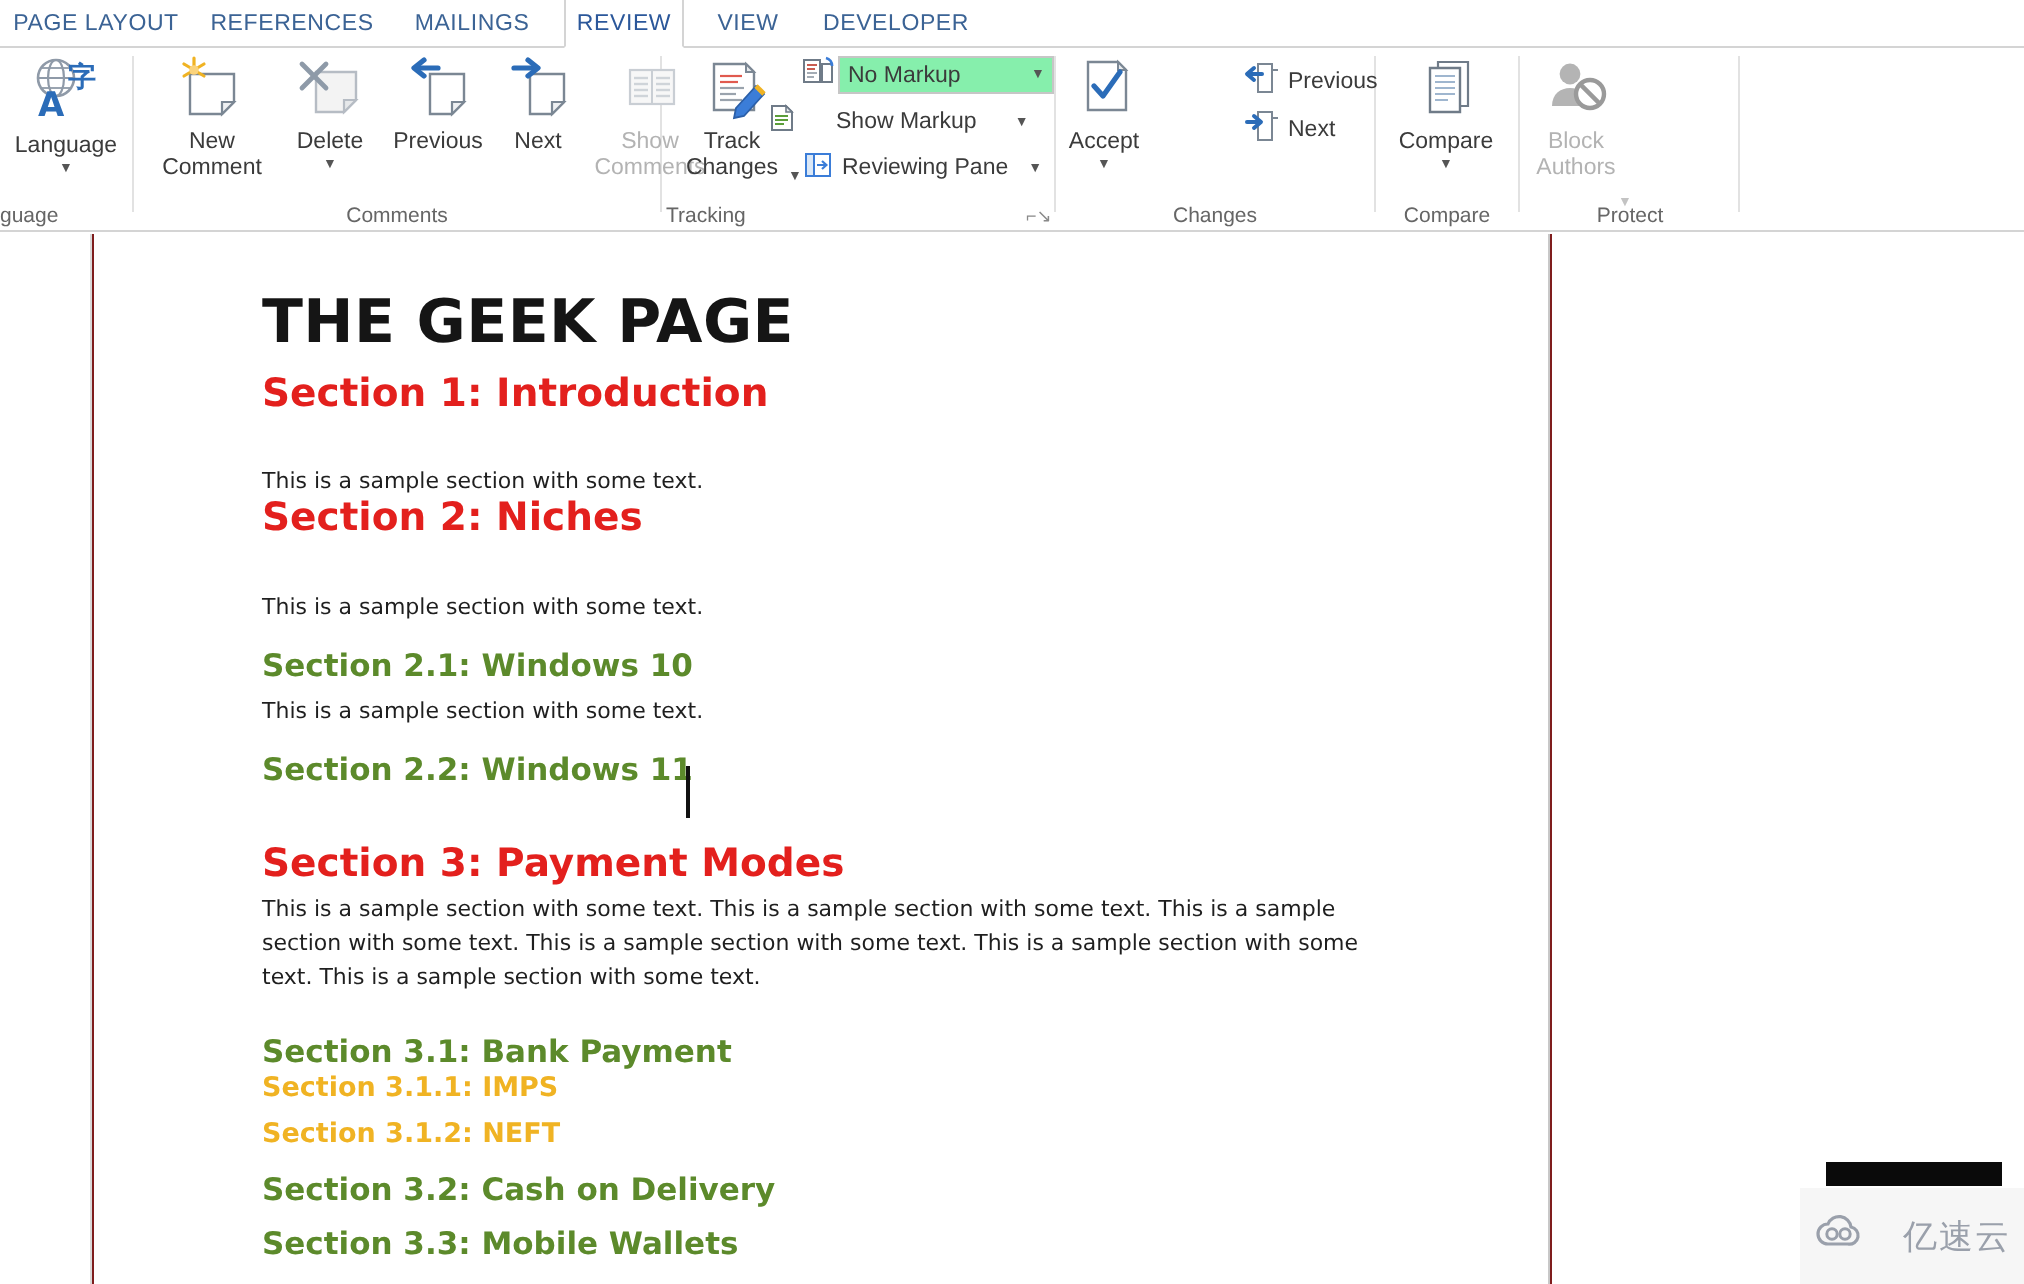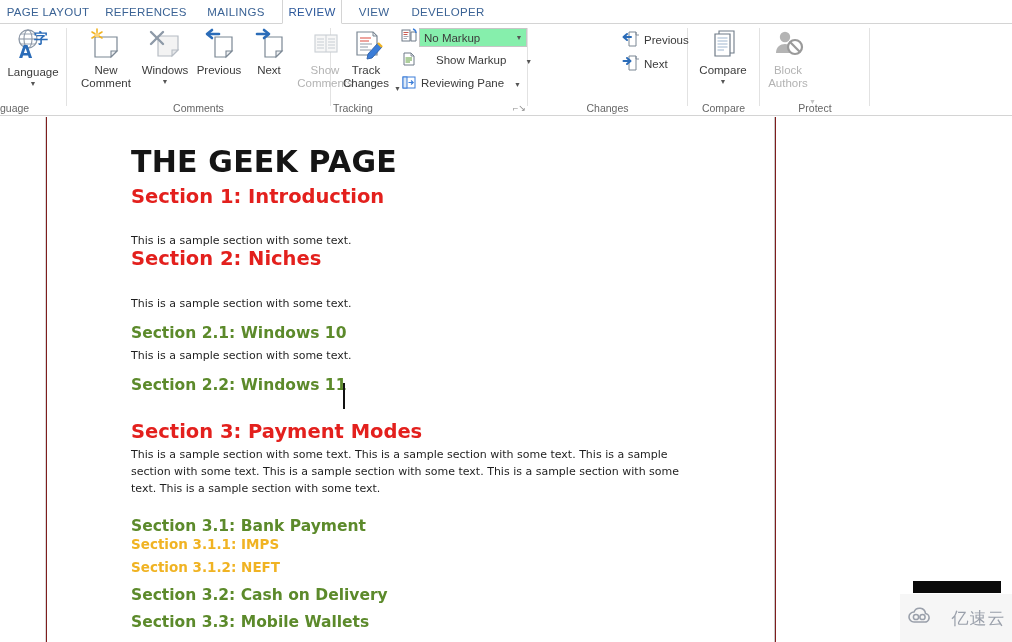--- a/index.html
+++ b/index.html
@@ -221,21 +221,21 @@
         <span class="ico">
           <svg width="40" height="32" viewBox="0 0 40 32">
             <path d="M13 8 H33 V22 L27 28 H13 Z" fill="#f3f3f3" stroke="#b6bcc4" stroke-width="1.2"></path>
             <path d="M33 22 L27 22 L27 28 Z" fill="#e6e8ea" stroke="#b6bcc4" stroke-width="1.1"></path>
             <g stroke="#8e9aa8" stroke-width="2.4" stroke-linecap="round">
               <line x1="6" y1="4" x2="18" y2="16"></line>
               <line x1="18" y1="4" x2="6" y2="16"></line>
             </g>
           </svg>
         </span>
-        <span class="lbl">Windows</span>
+        <span class="lbl">Delete</span>
         <span class="caret">▼</span>
       </div>
 
       <div class="bigbtn" style="left:124px; top:4px; width:56px;">
         <span class="ico">
           <svg width="40" height="32" viewBox="0 0 40 32">
             <path d="M16 9 H33 V23 L27 29 H16 Z" fill="#fff" stroke="#7b8794" stroke-width="1.2"></path>
             <path d="M33 23 L27 23 L27 29 Z" fill="#eef0f2" stroke="#7b8794" stroke-width="1.1"></path>
             <g fill="none" stroke="#2b6cb8" stroke-width="2.6" stroke-linecap="round" stroke-linejoin="round">
               <path d="M20 6 H9"></path>
@@ -324,21 +324,21 @@
             </g>
           <path d="M10 4 h5 v9 h-5 z" fill="#fff" stroke="#6f7b88" stroke-width="1"></path>
           <path d="M12 1 a4 4 0 0 1 3 4" fill="none" stroke="#3b7dd8" stroke-width="1.4"></path>
         </svg>
       </span>
       <div class="combo" style="left:88px; top:4px; width:108px;">
         <span class="cval">No Markup</span>
         <span class="cdrop">▼</span>
       </div>
 
-      <div class="rowbtn" style="left:70px; top:27px;gap:19px;">
+      <div class="rowbtn" style="left:52px; top:27px;gap:19px;">
         <span class="ico">
           <svg width="16" height="16" viewBox="0 0 16 16">
             <path d="M3 2 h7 l3 3 v9 H3 Z" fill="#fff" stroke="#6f7b88" stroke-width="1"></path>
             <path d="M10 2 v3 h3 Z" fill="#e7eaed" stroke="#6f7b88" stroke-width=".8"></path>
             <g stroke="#5c9e3a" stroke-width="1">
                 <line x1="4.5" y1="7" x2="11" y2="7"></line>
                 <line x1="4.5" y1="9" x2="11" y2="9"></line>
                 <line x1="4.5" y1="11" x2="9" y2="11"></line>
               </g>
           </svg>
@@ -358,20 +358,31 @@
         <span>Reviewing Pane</span>
         <span class="caret" style="margin-left:6px; margin-top:3px;">▼</span>
       </div>
 
       <div class="glabel" style="text-align:left; left:2px;">Tracking</div>
       <div class="dlglauncher" style="left:182px; bottom:3px;">⌐↘</div>
     </div>
 
     <div class="rgroup" style="left:528px; width:159px;">
 
+      <div class="bigbtn" style="left:0px; top:4px; width:48px;">
+        <span class="ico">
+          <svg width="34" height="32" viewBox="0 0 34 32">
+            <path d="M9 3 H24 L28 7 V27 H9 Z" fill="#fff" stroke="#7b8794" stroke-width="1.2"></path>
+            <path d="M24 3 V7 H28 Z" fill="#e7eaed" stroke="#7b8794" stroke-width="1"></path>
+            <path d="M12 15 L16.5 20 L25 8" fill="none" stroke="#2b6cb8" stroke-width="2.6" stroke-linecap="round" stroke-linejoin="round"></path>
+          </svg>
+        </span>
+        <span class="lbl">Accept</span>
+        <span class="caret">▼</span>
+      </div>
 
 
       <div class="rowbtn" style="left:94px; top:6px;">
         <span class="ico">
           <svg width="18" height="18" viewBox="0 0 18 18">
             <path d="M7 2 h7 v14 H7 Z" fill="#fff" stroke="#7b8794" stroke-width="1"></path>
             <path d="M14 2 v3 h3" fill="none" stroke="#7b8794" stroke-width=".9"></path>
             <g fill="none" stroke="#2b6cb8" stroke-width="2" stroke-linecap="round" stroke-linejoin="round">
               <path d="M9 7 H2"></path>
                 <path d="M5 4 L1.5 7 L5 10"></path>

